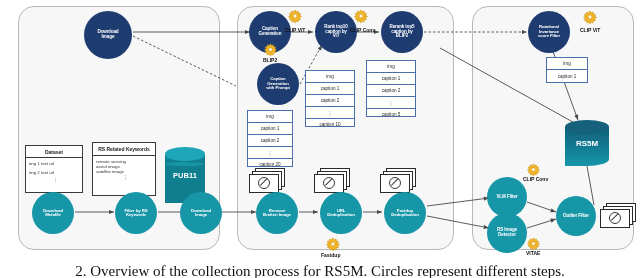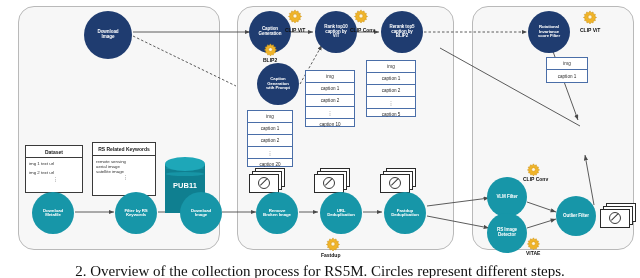--- a/index.html
+++ b/index.html
@@ -111,21 +111,21 @@
   </div>
 
   <div class="box" style="left:92px;top:142px;width:62px;height:52px;">
     <div class="hd" style="height:12px;font-size:5px;">RS Related Keywords</div>
     <div class="ln" style="font-size:4.4px;padding-top:3px;">remote sensing</div>
     <div class="ln" style="font-size:4.4px;">aerial image</div>
     <div class="ln" style="font-size:4.4px;">satellite image</div>
     <div class="ln" style="font-size:5px;text-align:center;">⋮</div>
   </div>
 
-  <div class="cyl" style="left:165px;top:157px;width:40px;height:56px;">
+  <div class="cyl" style="left:165px;top:147px;width:40px;height:56px;">
     <div class="body teal-d"></div>
     <div class="rib teal-l" style="top:9px;"></div>
     <div class="rib teal-l" style="top:15px;"></div>
     <div class="top teal-l"></div>
     <div class="lbl" style="font-size:7.5px;">PUB11</div>
   </div>
 
   <div class="circle c-teal" style="left:32px;top:192px;width:42px;height:42px;font-size:4.4px;">
     <span style="white-space:pre-line;">Download
 Metafile</span>
@@ -258,20 +258,27 @@
         <circle cx="12" cy="12" r="3.4" fill="#fff5dd" stroke="#c98f12" stroke-width=".8"></circle>
       </svg>
   </div>
   <div class="cap b" style="left:580px;top:27px;font-size:5px;">CLIP ViT</div>
 
   <div class="tbl" style="left:546px;top:57px;width:40px;height:24px;">
     <div class="row" style="height:11px;font-size:4.6px;">img</div>
     <div class="row" style="height:12px;font-size:4.6px;">caption 1</div>
   </div>
 
+  <div class="cyl" style="left:565px;top:120px;width:44px;height:46px;">
+    <div class="body teal-d" style="background:linear-gradient(#0c5f7a,#1796a8);"></div>
+    <div class="rib" style="top:9px;background:#1f6f86;"></div>
+    <div class="rib" style="top:15px;background:#1f6f86;"></div>
+    <div class="top" style="background:#15607a;"></div>
+    <div class="lbl" style="font-size:8px;">RS5M</div>
+  </div>
 
   <div class="circle c-teal" style="left:487px;top:177px;width:40px;height:40px;font-size:4.6px;">
     <span style="white-space:pre-line;">VLM Filter</span>
   </div>
   <div class="circle c-teal" style="left:487px;top:213px;width:40px;height:40px;font-size:4.6px;">
     <span style="white-space:pre-line;">RS Image
 Detector</span>
   </div>
   <div class="circle c-teal" style="left:556px;top:196px;width:40px;height:40px;font-size:4.6px;">
     <span style="white-space:pre-line;">Outlier Filter</span>

